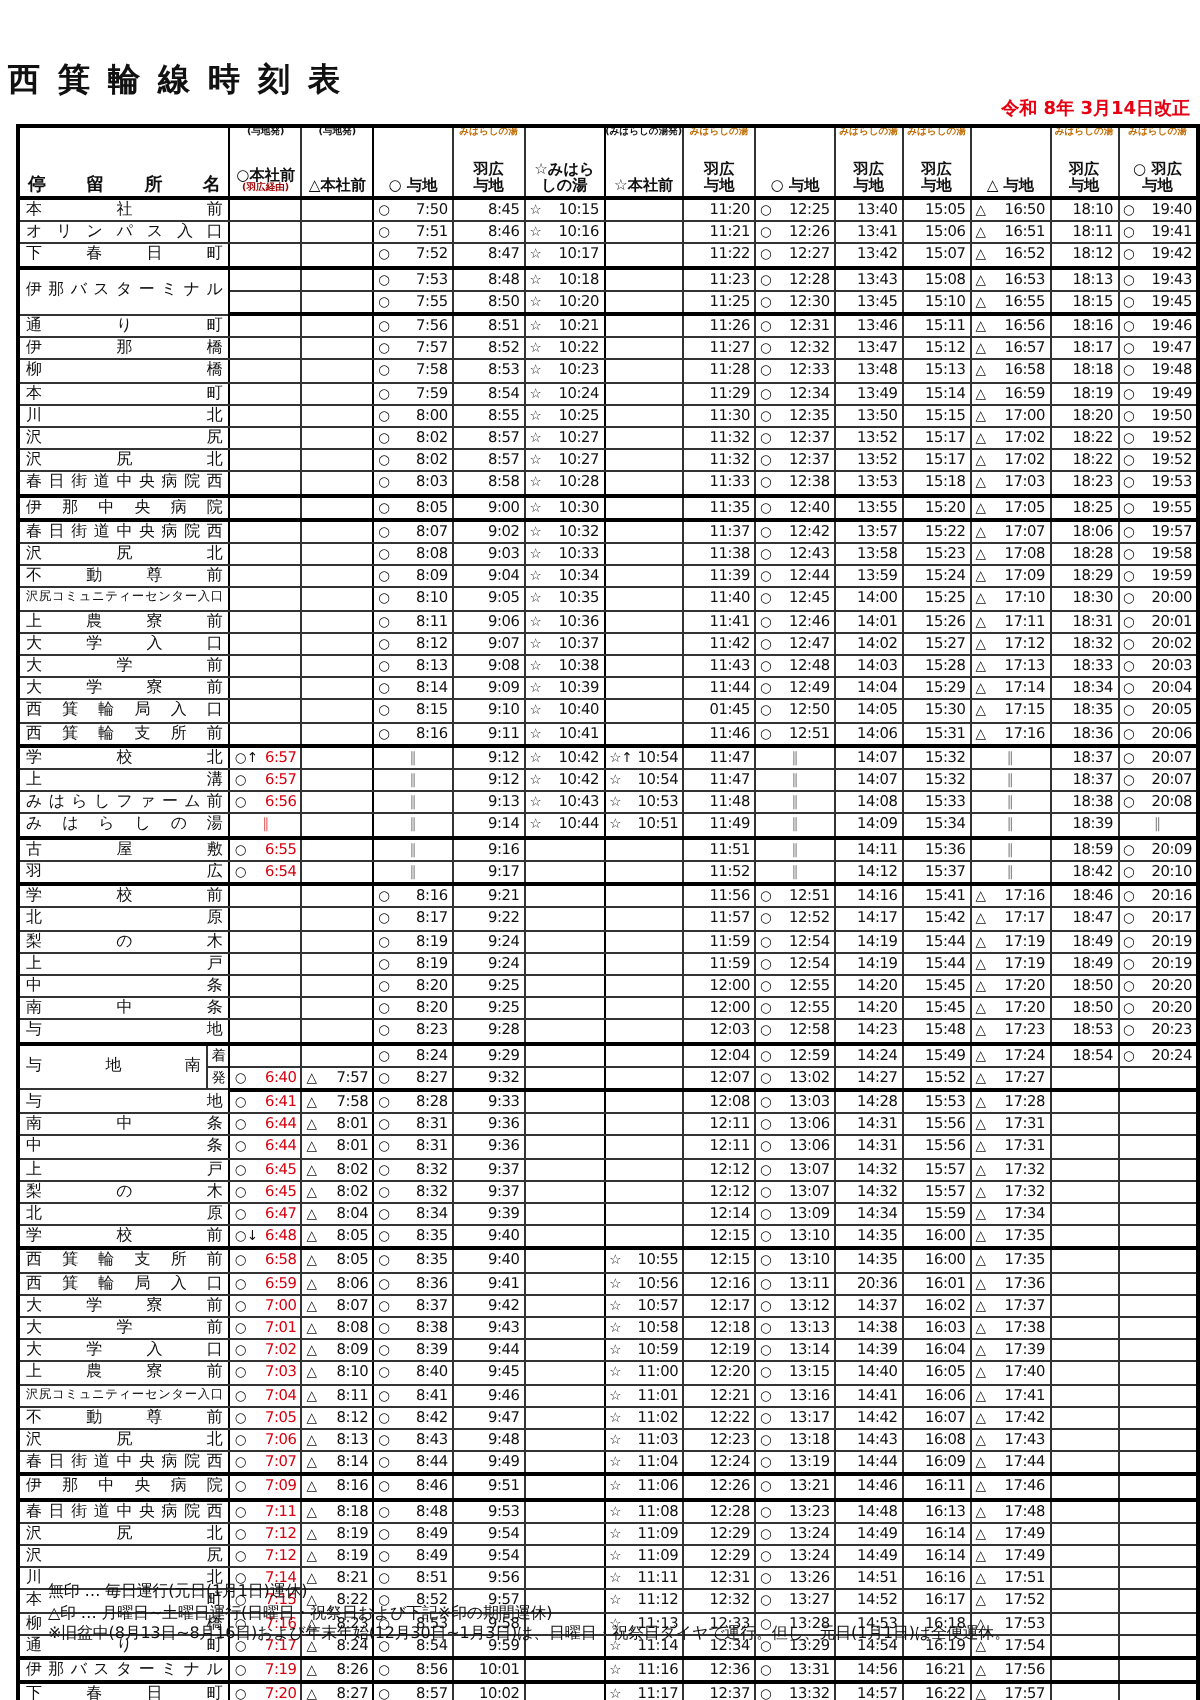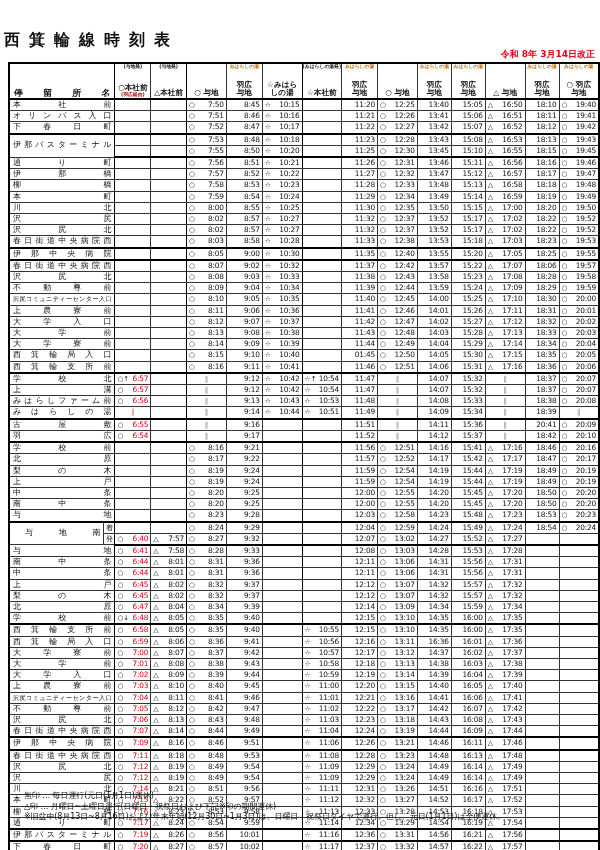--- a/index.html
+++ b/index.html
@@ -44,21 +44,21 @@
   td.c4,th.h4{border-right:1.5px solid var(--bk);}
   tr.tk>td{border-bottom:2px solid var(--bk);}
   td.tc{text-align:right;padding:0 2px;}
   td.tc .sym{float:left;font-size:6.8px;}
   td.tc .tm{letter-spacing:-0.2px;}
   td.tc.ctr{text-align:center;}
   .pipe{color:#8a8a8a;font-size:7px;}
   td.c0 .tm{color:var(--red);}
   td.c0 .pipe{color:#e46a6a;}
   td.c0 .sym{color:#111;}
-  .adwrap{display:flex;align-items:flex-end;height:100%;padding-left:12px;}
+  .adwrap{display:flex;align-items:flex-end;height:100%;}
   .adwrap .nm{flex:1;align-self:center;}
   .adcol{width:10px;display:flex;flex-direction:column;border-left:1px solid var(--bd);}
   .adcol i{flex:1;font-style:normal;font-size:7px;line-height:10.2px;text-align:center;}
   .adcol i:first-child{border-bottom:1px solid var(--bd);}
   .notes{position:absolute;left:24px;top:791px;font-size:8px;line-height:10.6px;color:#111;}
   .notes div{white-space:nowrap;letter-spacing:-0.1px;}
 </style>
 </head>
 <body>
 
@@ -681,21 +681,21 @@
         <td class="tc c1"></td>
         <td class="tc c2 ctr"><span class="pipe">‖</span></td>
         <td class="tc c3"><span class="tm">9:16</span></td>
         <td class="tc c4"></td>
         <td class="tc c5"></td>
         <td class="tc c6"><span class="tm">11:51</span></td>
         <td class="tc c7 ctr"><span class="pipe">‖</span></td>
         <td class="tc c8"><span class="tm">14:11</span></td>
         <td class="tc c9"><span class="tm">15:36</span></td>
         <td class="tc c10 ctr"><span class="pipe">‖</span></td>
-        <td class="tc c11"><span class="tm">20:41</span></td>
+        <td class="tc c11"><span class="tm">18:59</span></td>
         <td class="tc c12"><span class="sym">○</span><span class="tm">20:09</span></td>
       </tr>
       <tr class="tk">
         <td class="name">
           <span class="nm">羽広</span>
         </td>
         <td class="tc c0"><span class="sym">○</span><span class="tm">6:54</span></td>
         <td class="tc c1"></td>
         <td class="tc c2 ctr"><span class="pipe">‖</span></td>
         <td class="tc c3"><span class="tm">9:17</span></td>
@@ -1023,21 +1023,21 @@
           <span class="nm">西箕輪局入口</span>
         </td>
         <td class="tc c0"><span class="sym">○</span><span class="tm">6:59</span></td>
         <td class="tc c1"><span class="sym">△</span><span class="tm">8:06</span></td>
         <td class="tc c2"><span class="sym">○</span><span class="tm">8:36</span></td>
         <td class="tc c3"><span class="tm">9:41</span></td>
         <td class="tc c4"></td>
         <td class="tc c5"><span class="sym">☆</span><span class="tm">10:56</span></td>
         <td class="tc c6"><span class="tm">12:16</span></td>
         <td class="tc c7"><span class="sym">○</span><span class="tm">13:11</span></td>
-        <td class="tc c8"><span class="tm">16:36</span></td>
+        <td class="tc c8"><span class="tm">20:36</span></td>
         <td class="tc c9"><span class="tm">16:01</span></td>
         <td class="tc c10"><span class="sym">△</span><span class="tm">17:36</span></td>
         <td class="tc c11"></td>
         <td class="tc c12"></td>
       </tr>
       <tr>
         <td class="name">
           <span class="nm">大学寮前</span>
         </td>
         <td class="tc c0"><span class="sym">○</span><span class="tm">7:00</span></td>

